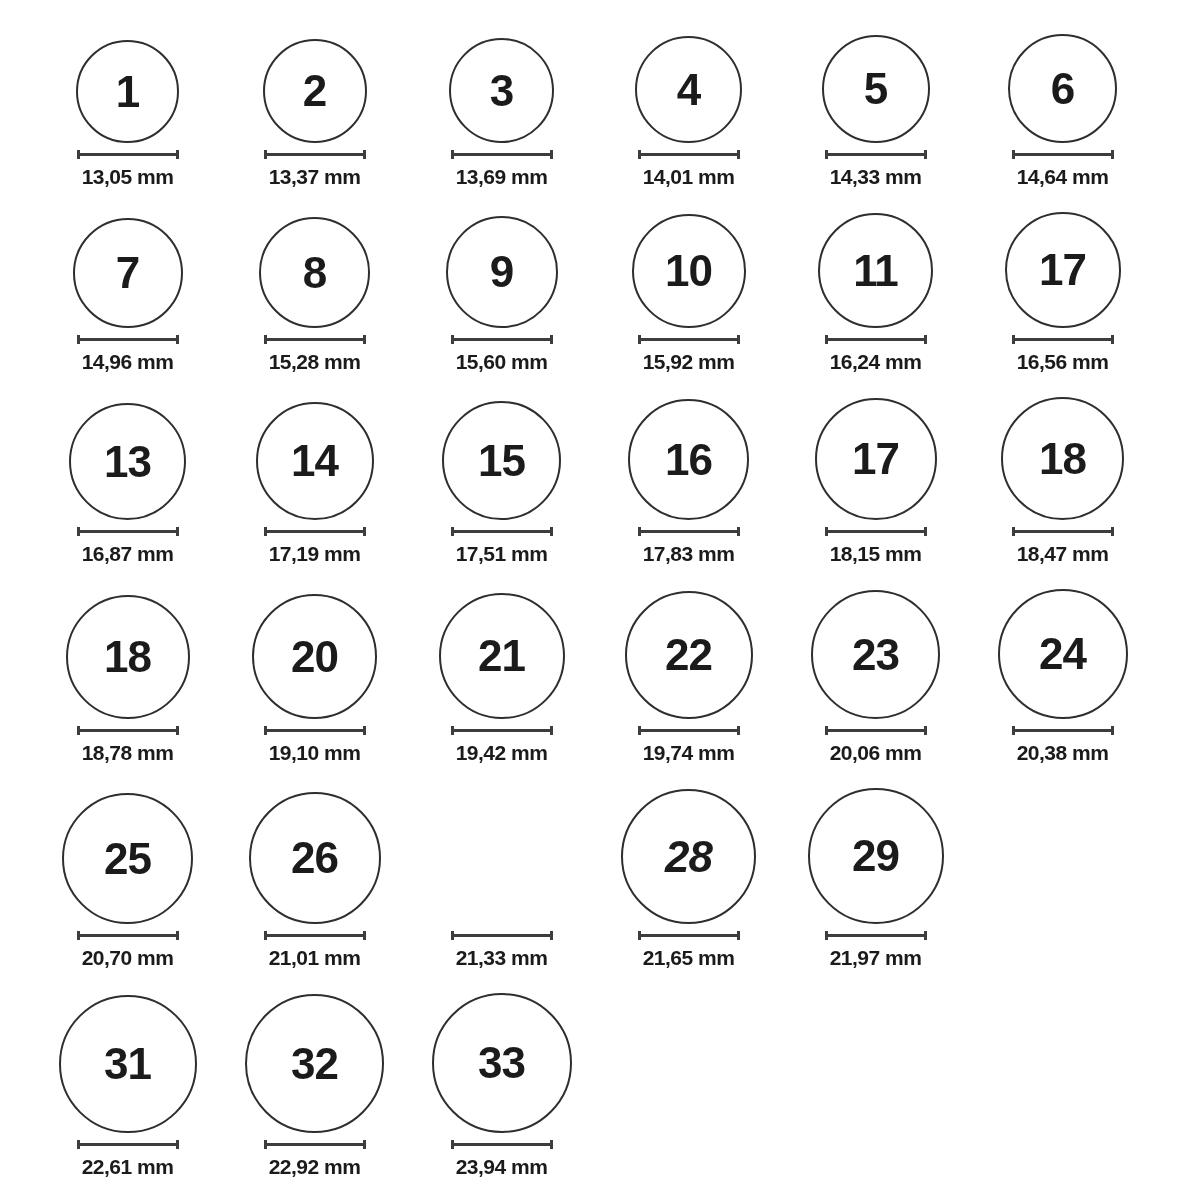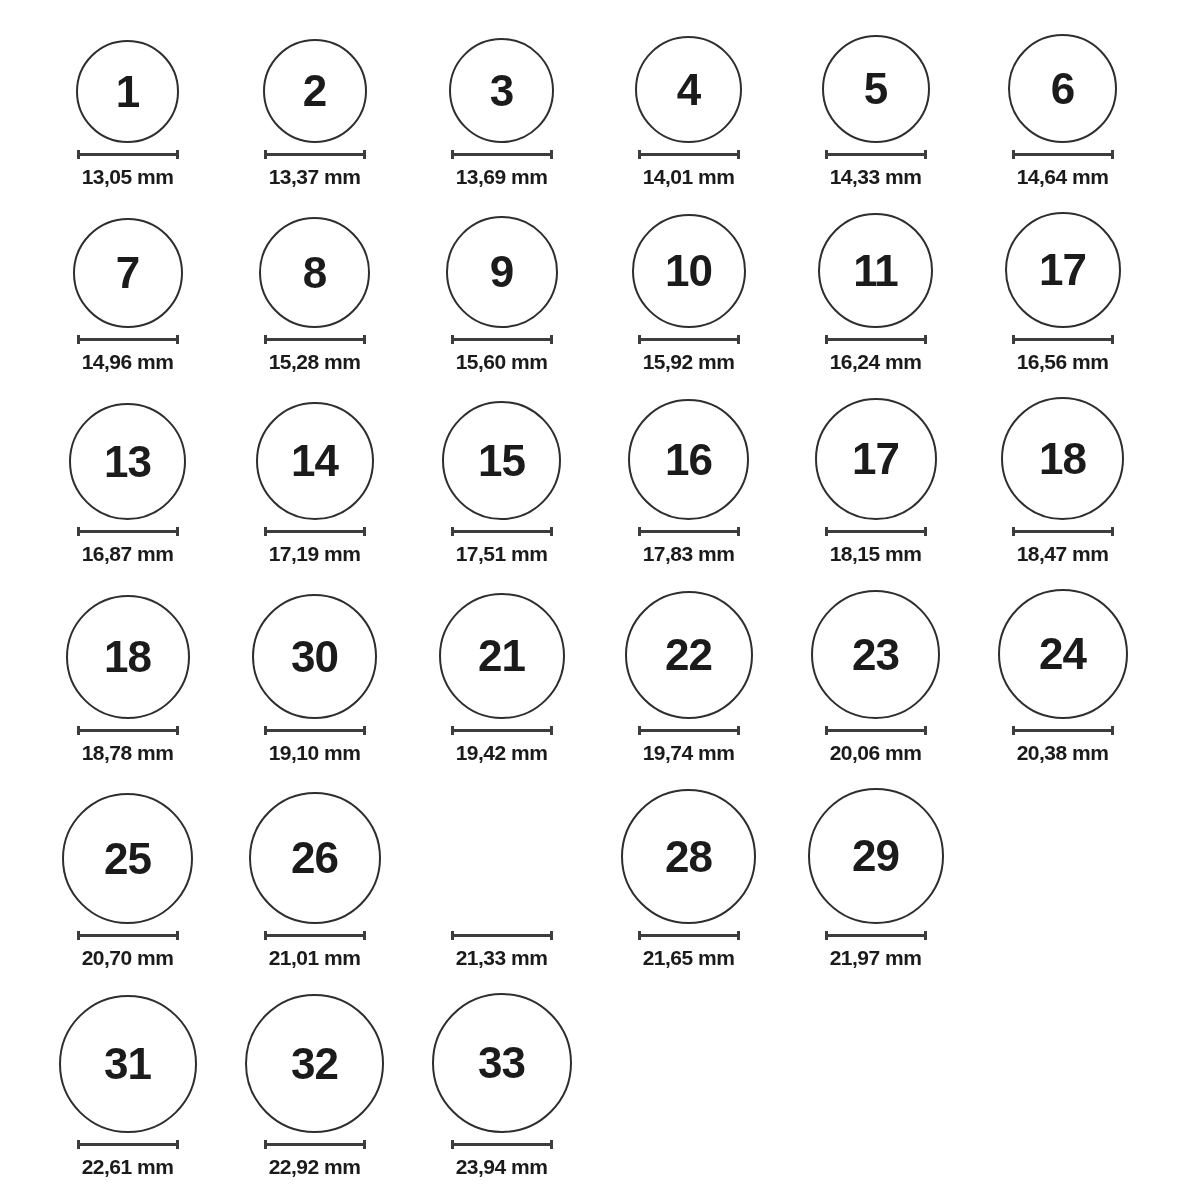--- a/index.html
+++ b/index.html
@@ -286,21 +286,21 @@
         </div>
         <div class="measure">
           <span class="tick"></span>
           <span class="bar"></span>
           <span class="tick"></span>
         </div>
         <div class="label">18,78 mm</div>
       </div>
       <div class="cell">
         <div class="circle" style="width: 125px; height: 125px;">
-          <span class="num">30</span>
+          <span class="num">20</span>
         </div>
         <div class="measure">
           <span class="tick"></span>
           <span class="bar"></span>
           <span class="tick"></span>
         </div>
         <div class="label">19,10 mm</div>
       </div>
       <div class="cell">
         <div class="circle" style="width: 126px; height: 126px;">
@@ -372,21 +372,21 @@
       </div>
       <div class="cell">
         <div class="measure">
           <span class="tick"></span>
           <span class="bar"></span>
           <span class="tick"></span>
         </div>
         <div class="label">21,33 mm</div>
       </div>
       <div class="cell">
-        <div class="circle" style="width: 135px; height: 135px;">
+        <div class="circle" style="width: 135px; height: 135px; font-style: italic;">
           <span class="num">28</span>
         </div>
         <div class="measure">
           <span class="tick"></span>
           <span class="bar"></span>
           <span class="tick"></span>
         </div>
         <div class="label">21,65 mm</div>
       </div>
       <div class="cell">

